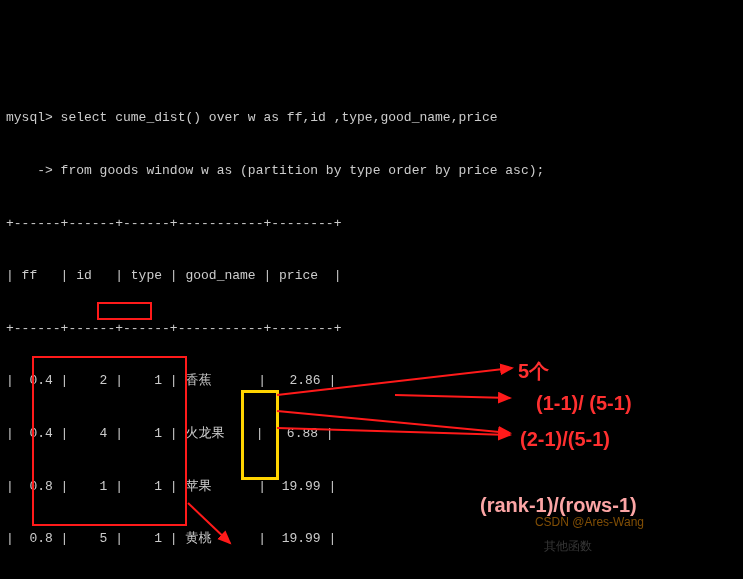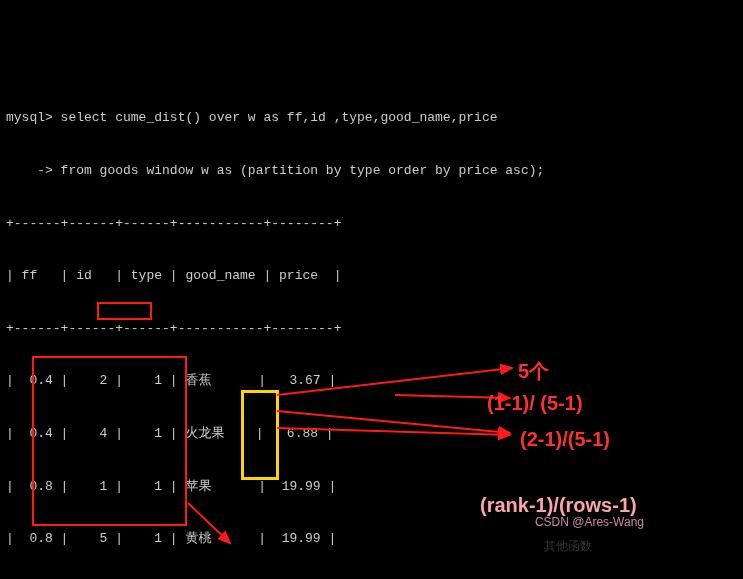--- a/index.html
+++ b/index.html
@@ -2,21 +2,21 @@
 <html><head>
 <meta charset="utf-8">
 <style>
   html,body{margin:0;padding:0;background:#000;font-family:Consolas,"Courier New",monospace;font-size:13px;color:#ccc;line-height:1.35;}
   .term{padding:4px 6px;white-space:pre;position:relative;width:652px;height:556px;box-sizing:border-box;}
   .hl-red{position:absolute;border:2px solid #ff1a1a;box-sizing:border-box;}
   .hl-yellow{position:absolute;border:3px solid #ffd400;box-sizing:border-box;}
   .anno{position:absolute;font-family:"Microsoft YaHei",Arial,sans-serif;font-weight:bold;font-size:20px;white-space:nowrap;}
   .red-txt{color:#ff3030;}
   .yellow-txt{color:#fca5a5;}
-  .wm{position:absolute;right:8px;bottom:26px;font-family:Arial,sans-serif;color:#f9a8d4;font-size:12px;opacity:.8;}
+  .wm{position:absolute;right:8px;bottom:26px;font-family:Arial,sans-serif;color:#a16207;font-size:12px;opacity:.8;}
   .ghost{position:absolute;right:60px;bottom:2px;font-family:"Microsoft YaHei",sans-serif;color:#5b5b5b;font-size:12px;opacity:.6;}
   svg.arrow{position:absolute;overflow:visible;}
   line.ar{stroke:#ff1a1a;stroke-width:2;marker-end:url(#ah);}
 </style>
 </head>
 <body>
 
 <div class="term">
   <svg width="0" height="0">
       <defs>
@@ -25,21 +25,21 @@
         </marker>
       </defs>
     </svg>
 
   <div>
     <div>mysql&gt; select cume_dist() over w as ff,id ,type,good_name,price</div>
     <div>    -&gt; from goods window w as (partition by type order by price asc);</div>
     <div>+------+------+------+-----------+--------+</div>
     <div>| ff   | id   | type | good_name | price  |</div>
     <div>+------+------+------+-----------+--------+</div>
-    <div>|  0.4 |    2 |    1 | 香蕉      |   3.67 |</div>
+    <div>|  0.4 |    2 |    1 | 香蕉      |   2.86 |</div>
     <div>|  0.4 |    4 |    1 | 火龙果    |   6.88 |</div>
     <div>|  0.8 |    1 |    1 | 苹果      |  19.99 |</div>
     <div>|  0.8 |    5 |    1 | 黄桃      |  19.99 |</div>
     
     
     
     
     
     
     
@@ -66,20 +66,20 @@
     </svg>
   <svg class="arrow" style="left:0;top:0;" width="743" height="579">
       <line class="ar" x1="277" y1="428" x2="510" y2="435"></line>
     </svg>
   <svg class="arrow" style="left:0;top:0;" width="743" height="579">
       <line class="ar" x1="188" y1="503" x2="230" y2="543"></line>
     </svg>
 
   
   <div class="anno red-txt" style="left:518px;top:358px;">5个</div>
-  <div class="anno red-txt" style="left:487px;top:390px;">(1-1)/ (5-1)</div>
+  <div class="anno red-txt" style="left:536px;top:390px;">(1-1)/ (5-1)</div>
   <div class="anno red-txt" style="left:520px;top:426px;">(2-1)/(5-1)</div>
   <div class="anno red-txt" style="left:236px;top:540px;margin-top:11px;">(3-1)/(4-1)</div>
   <div class="anno yellow-txt" style="left:480px;top:492px;">(rank-1)/(rows-1)</div>
 
   <div class="wm">CSDN @Ares-Wang</div>
   <div class="ghost">其他函数</div>
 </div>
 
 </body></html>

